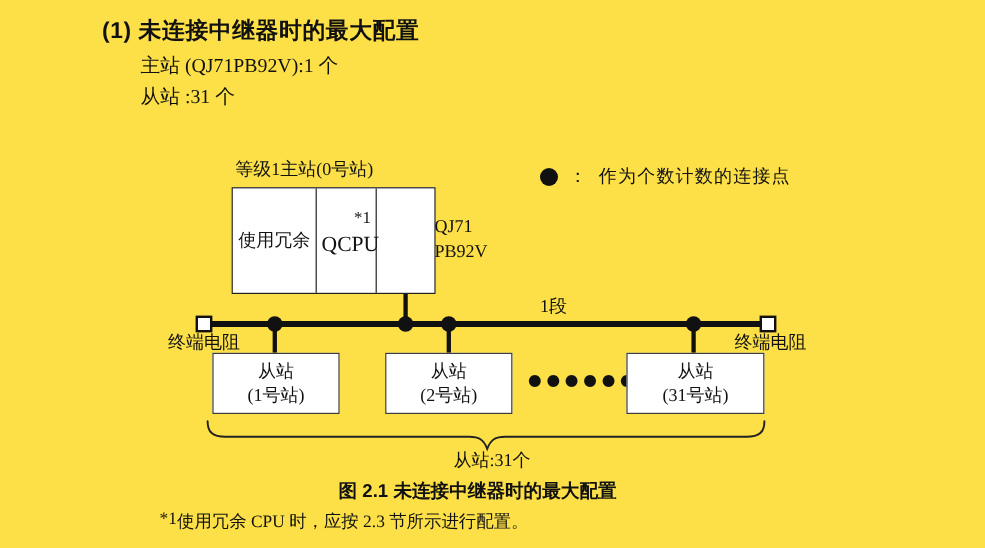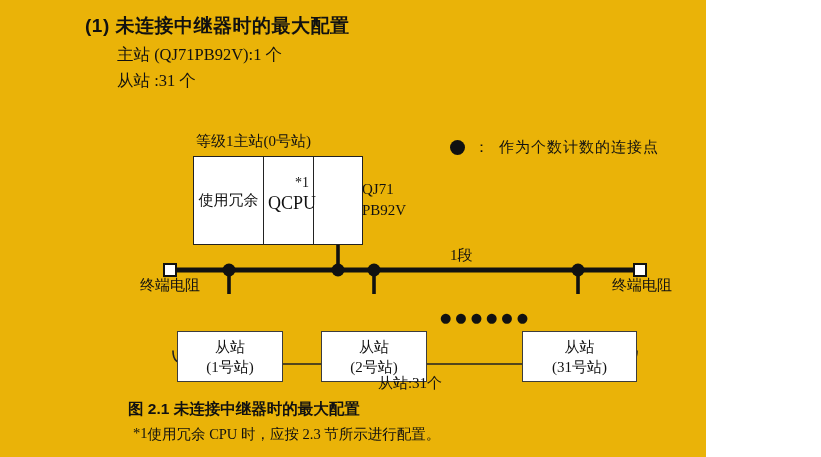--- a/index.html
+++ b/index.html
@@ -1,19 +1,19 @@
 <!DOCTYPE html>
 <html><head>
 <meta charset="utf-8">
 <style>
   html,body{margin:0;padding:0;background:#ffffff;}
   .page{
     position:relative;
-    width:706px;height:457px;
-    background:#eab308;
+    width:821px;height:457px;
+    background:#fde047;
     color:#111;
     font-family:"Liberation Serif","DejaVu Serif",serif;
     overflow:hidden;
     text-decoration:underline;
   }
   .abs{position:absolute;}
   .doc-heading{
     left:85px;top:13px;
     font-family:"Liberation Sans","DejaVu Sans",sans-serif;
     font-weight:700;font-size:19px;letter-spacing:0.5px;
@@ -53,38 +53,38 @@
 
   .segment-label{left:450px;top:246px;font-size:15px;white-space:nowrap;}
   .term-label{font-size:15px;white-space:nowrap;}
   .term-left{left:140px;top:276px;}
   .term-right{left:612px;top:276px;}
 
   .slave-box{
     top:294px;height:51px;box-sizing:border-box;
     border:1.4px solid #3c3c3c;background:#fff;
     display:flex;flex-direction:column;align-items:center;justify-content:center;
-    font-size:15px;line-height:20px;text-align:center;margin-top:37px;
+    font-size:15px;line-height:20px;text-align:center;
   }
   .slave-1{left:177px;width:106px;}
   .slave-2{left:321px;width:106px;}
   .slave-31{left:522px;width:115px;}
 
   .ellipsis{
     left:440px;top:310px;width:88px;text-align:center;
     font-family:"DejaVu Sans",sans-serif;
     font-size:13px;letter-spacing:4px;color:#111;white-space:nowrap;
   }
 
   .brace-label{
     left:335px;top:374px;width:150px;text-align:center;
     font-size:15px;white-space:nowrap;
   }
   .figure-caption{
-    left:128px;top:399px;width:540px;text-align:left;
+    left:128px;top:399px;width:540px;text-align:center;
     font-family:"Liberation Sans","DejaVu Sans",sans-serif;
     font-weight:700;font-size:15.5px;white-space:nowrap;
   }
   .footnote{
     left:133px;top:425px;font-size:14.5px;white-space:nowrap;
     display:flex;
   }
   .footnote-text{margin-left:0;}
 
   svg.wires{left:0;top:0;width:821px;height:457px;pointer-events:none;}

